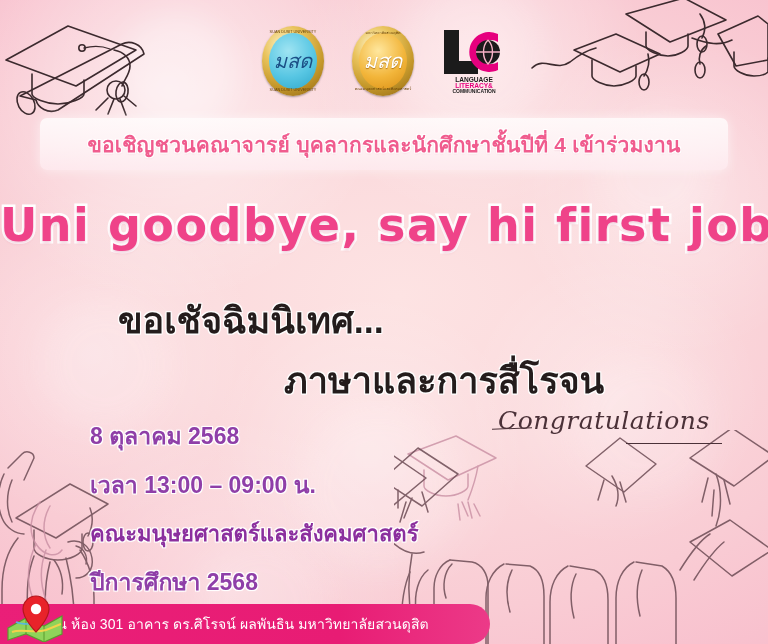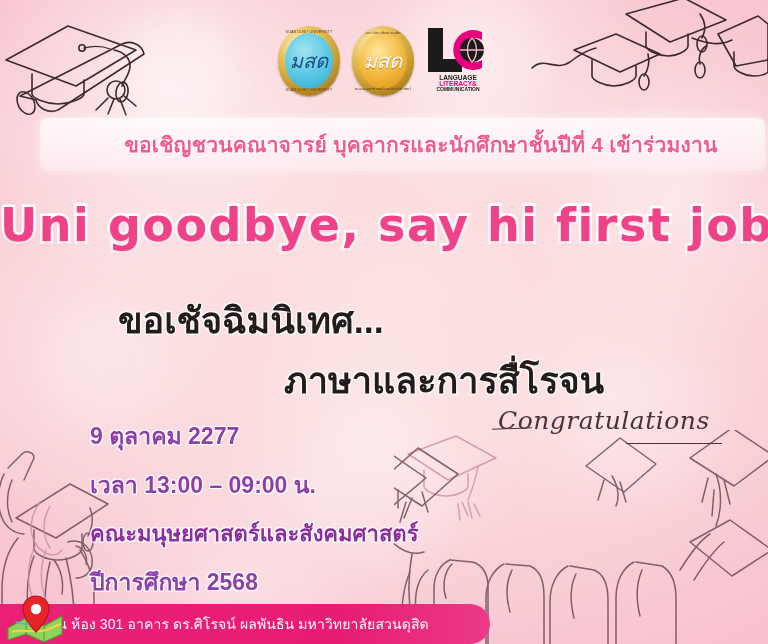--- a/index.html
+++ b/index.html
@@ -31,21 +31,21 @@
   .ink-faint{fill:none;stroke:#c98fa3;stroke-width:1.5;stroke-linecap:round;stroke-linejoin:round;opacity:.8;}
 
   #art-topleft{left:-4px;top:2px;}
   #art-topright{right:0;top:-4px;}
   #art-left{left:-6px;top:438px;}
   #art-bottomright{right:-6px;bottom:0;}
   #art-capfaint{left:404px;top:432px;}
   #art-ribbon{left:16px;top:500px;}
 
   
-  .logos{position:absolute;top:26px;left:0;width:100%;display:flex;justify-content:center;gap:12px;}
+  .logos{position:absolute;top:26px;left:0;width:100%;display:flex;justify-content:center;align-items:center;gap:28px;}
   .seal{width:62px;height:70px;position:relative;}
   .seal .ring{
     position:absolute;inset:0;border-radius:50%;
     background:
       radial-gradient(circle at 35% 28%, #fff6cf 0%, #e9c35c 32%, #c79a2c 62%, #8c6312 100%);
     box-shadow:0 1px 2px rgba(0,0,0,.35);
   }
   .seal .inner{
     position:absolute;inset:7px;border-radius:50%;
     display:flex;align-items:center;justify-content:center;
@@ -62,21 +62,20 @@
 
   .lc-logo{width:64px;height:66px;position:relative;}
 
   
   .invite-banner{
     position:absolute;left:40px;top:118px;width:688px;height:52px;
     border-radius:7px;
     background:linear-gradient(180deg, rgba(255,252,252,.88) 0%, rgba(255,246,248,.80) 55%, rgba(255,238,243,.70) 100%);
     display:flex;align-items:center;justify-content:center;
     box-shadow:0 0 12px rgba(255,255,255,.55);
-    padding-left:37px;
   }
   .invite-text{
     font-family:"Liberation Sans","DejaVu Sans",sans-serif;
     font-weight:bold;font-size:21px;letter-spacing:.2px;
     color:#f05c8e;
     text-shadow:
       0 0 2px #fff, 1px 1px 0 #fff, -1px 1px 0 #fff, 1px -1px 0 #fff, -1px -1px 0 #fff,
       0 1px 2px rgba(210,60,110,.25);
     white-space:nowrap;
   }
@@ -321,21 +320,21 @@
   <div class="main-title">Uni goodbye, say hi first job</div>
 
   <div class="sub1">ขอเชัจฉิมนิเทศ...</div>
   <div class="sub2">ภาษาและการสื่โรจน</div>
 
   <div class="congrats-rule-l"></div>
   <div class="congrats">Congratulations</div>
   <div class="congrats-rule-r"></div>
 
   <div class="details">
-    <div class="det-line">9 ตุลาคม 2277</div>
+    <div class="det-line">8 ตุลาคม 2568</div>
     <div class="det-line">เวลา 13:00 – 09:00 น.</div>
     <div class="det-line l3">คณะมนุษยศาสตร์และสังคมศาสตร์</div>
     <div class="det-line">ปีการศึกษา 2568</div>
   </div>
 
   <div class="venue-bar">
     <span class="venue-text">ณ ห้อง 301 อาคาร ดร.ศิโรจน์ ผลพันธิน   มหาวิทยาลัยสวนดุสิต</span>
   </div>
   <div class="pin-wrap">
     <svg width="70" height="48" viewBox="0 0 70 48">

